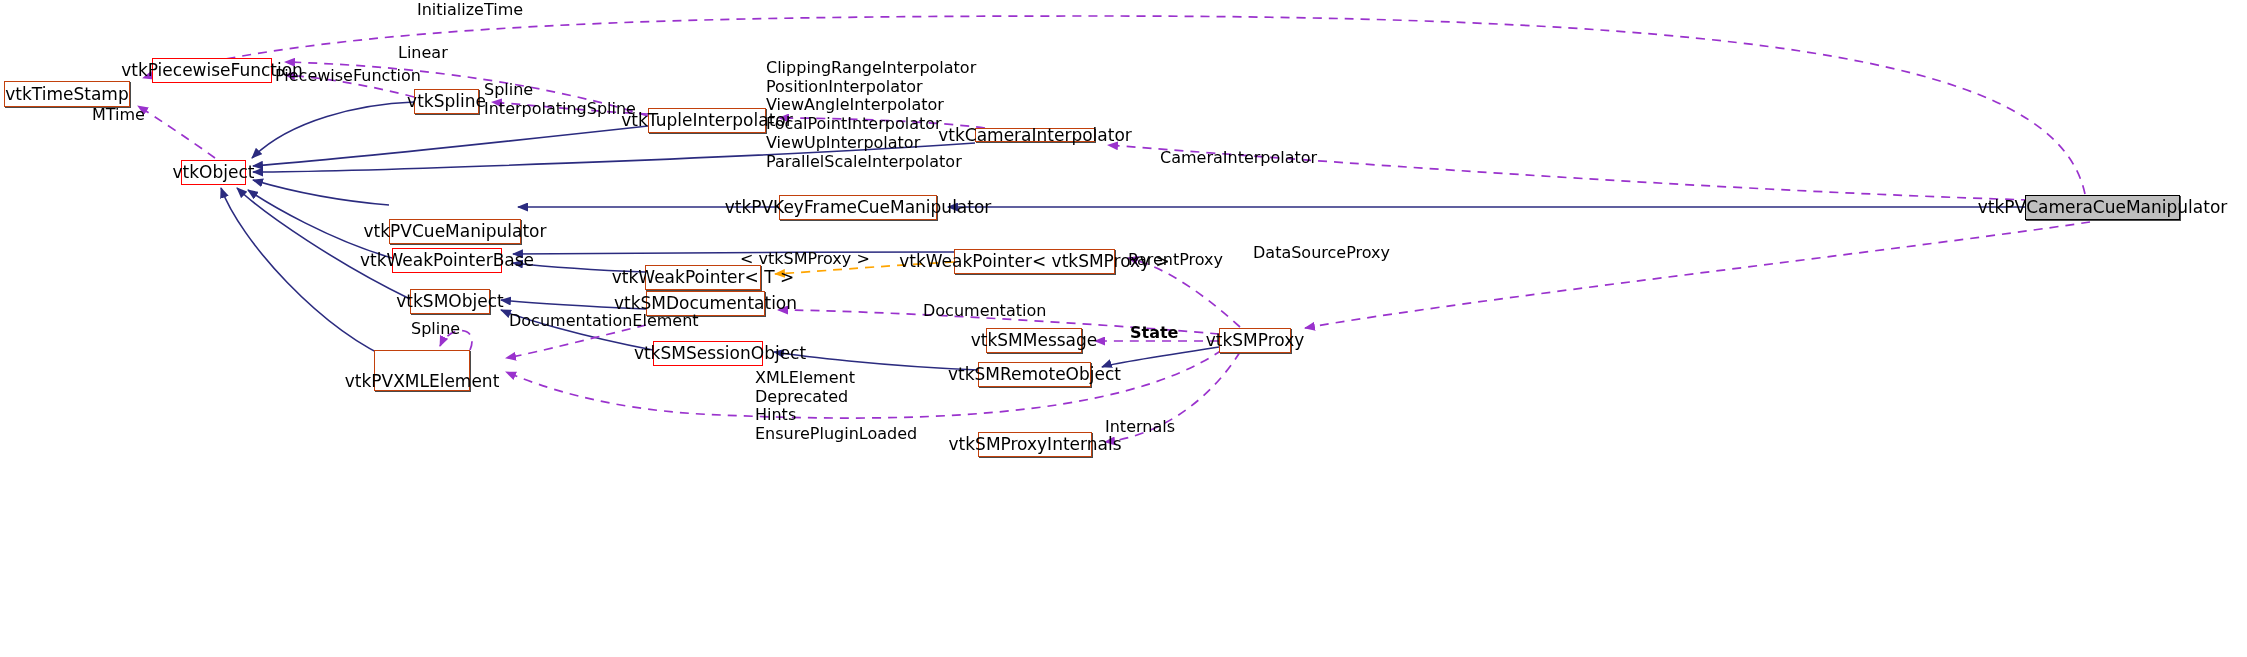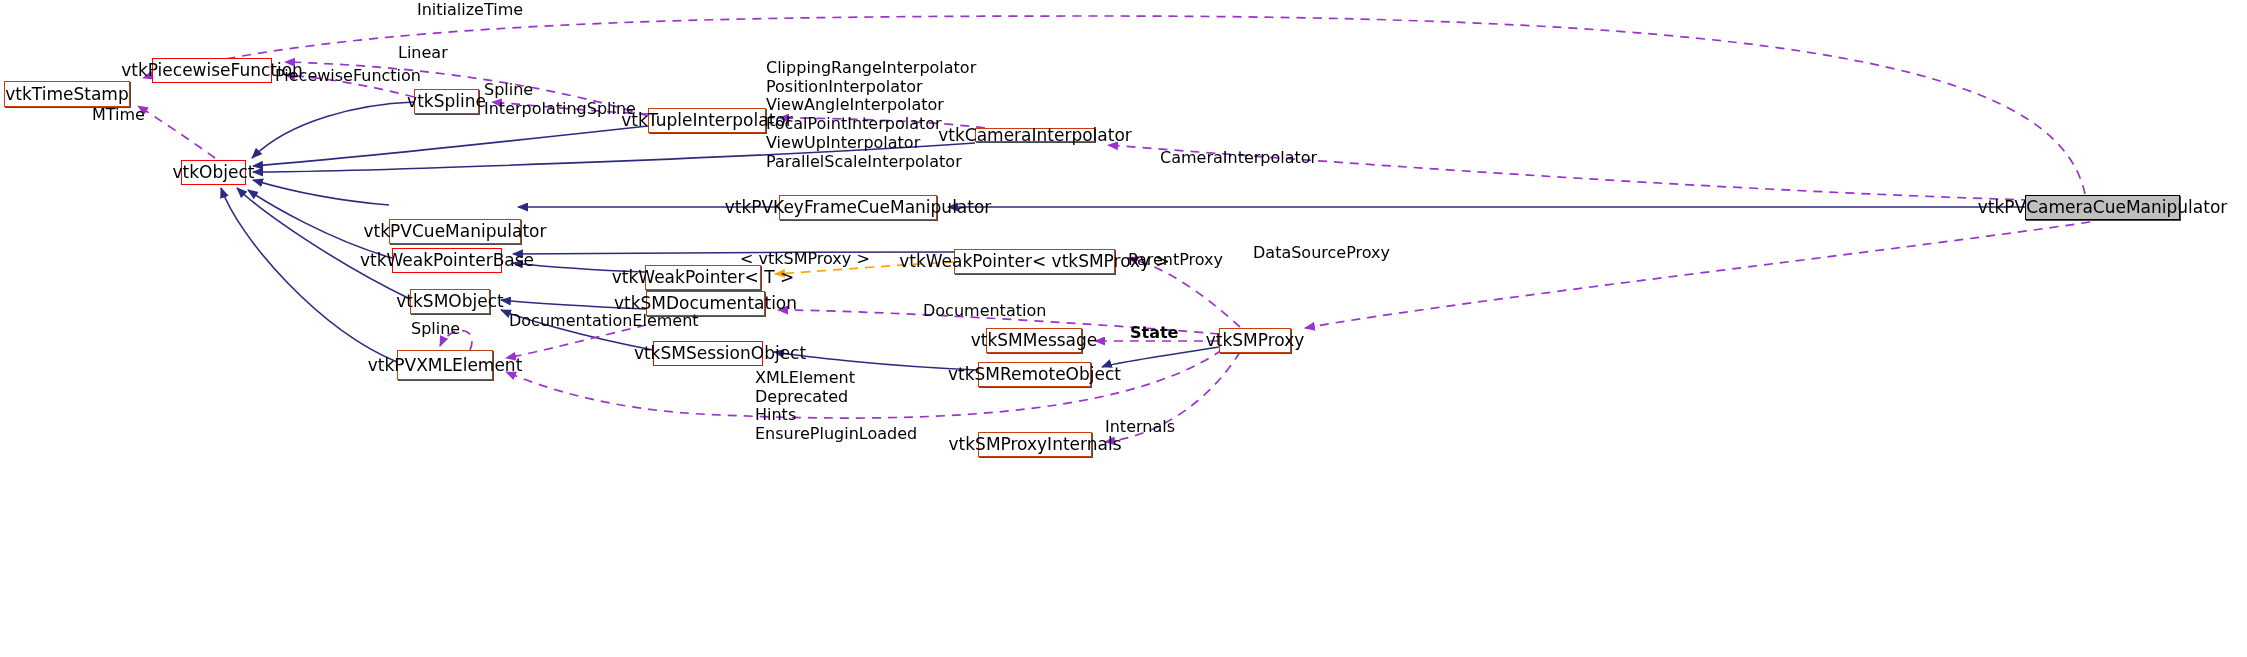--- a/index.html
+++ b/index.html
@@ -192,21 +192,21 @@
   </div>
   <div class="node" style="left:986px;top:328px;width:96px;height:25px;">
     <span>vtkSMMessage</span>
   </div>
   <div class="node" style="left:1219px;top:328px;width:72px;height:25px;">
     <span>vtkSMProxy</span>
   </div>
   <div class="node red" style="left:653px;top:341px;width:110px;height:25px;padding-left:32px;">
     <span>vtkSMSessionObject</span>
   </div>
-  <div class="node" style="left:397px;top:350px;width:96px;height:30px;">
+  <div class="node" style="left:374px;top:350px;width:96px;height:41px;align-items:flex-end;">
     <span>vtkPVXMLElement</span>
   </div>
   <div class="node" style="left:978px;top:362px;width:113px;height:25px;">
     <span>vtkSMRemoteObject</span>
   </div>
   <div class="node" style="left:978px;top:432px;width:114px;height:25px;">
     <span>vtkSMProxyInternals</span>
   </div>
 
   <div class="edge-label" style="left:417px;top:1px;width:130px;">InitializeTime</div>

